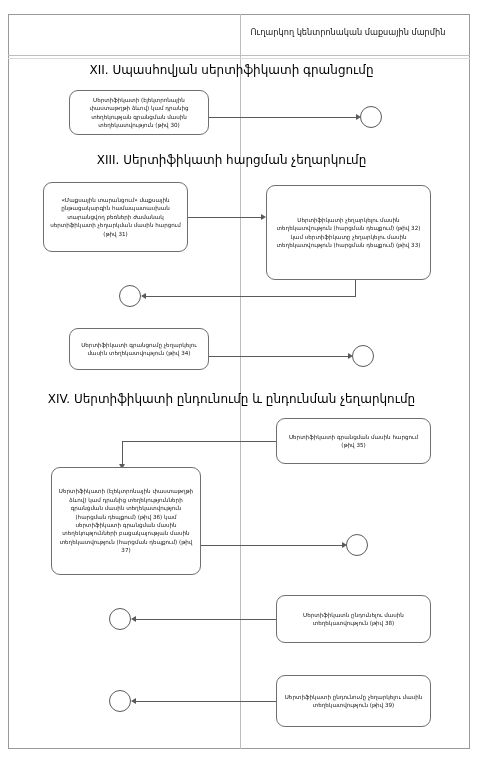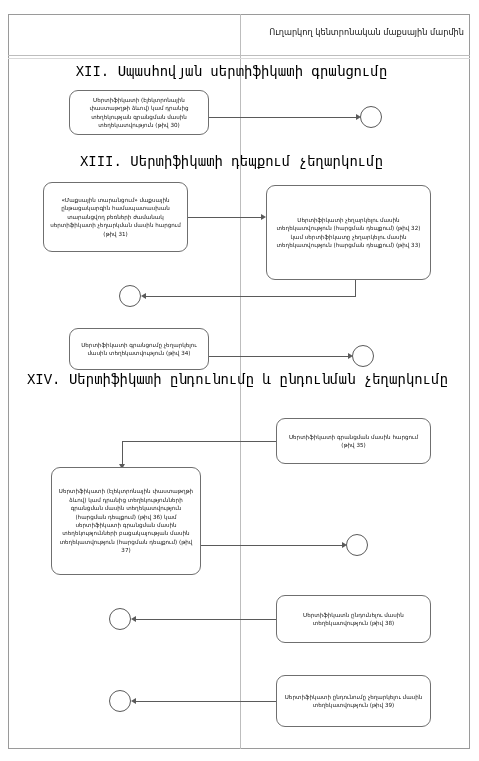--- a/index.html
+++ b/index.html
@@ -47,36 +47,35 @@
 
   
   .lane-head{
     position:absolute;
     text-align:center;
     font-size:8.2px;
     line-height:13px;
     color:#111;
   }
   #lane-head-left{left:14px;top:20px;width:220px;}
-  #lane-head-right{left:248px;top:26px;width:216px;text-align:right;}
+  #lane-head-right{left:240px;top:26px;width:216px;}
 
   
   .section-title{
     position:absolute;
     width:463px;
     left:0;
     text-align:center;
-    font-size:14px;
+    font-size:12px;
     font-weight:400;
     color:#000;
-    font-family:Liberation Mono, monospace;
   }
   #sec-xii{top:63px;}
   #sec-xiii{top:153px;}
-  #sec-xiv{top:371px;margin-left:6px;}
+  #sec-xiv{top:392px;}
 
   
   .node{
     position:absolute;
     box-sizing:border-box;
     border:1px solid #6f6f6f;
     border-radius:9px;
     background:#fff;
     display:flex;
     align-items:center;
@@ -131,21 +130,21 @@
 <div id="page">
 
   <div class="frame"></div>
   <div class="lane-divider"></div>
   <div class="header-rule"></div>
   <div class="header-rule2"></div>
 
   <div class="lane-head" id="lane-head-right">Ուղարկող կենտրոնական մաքսային մարմին</div>
 
   <div class="section-title" id="sec-xii">XII. Սպասհովյան սերտիֆիկատի գրանցումը</div>
-  <div class="section-title" id="sec-xiii">XIII. Սերտիֆիկատի դեպքում չեղարկումը</div>
+  <div class="section-title" id="sec-xiii">XIII. Սերտիֆիկատի հարցման չեղարկումը</div>
   <div class="section-title" id="sec-xiv">XIV. Սերտիֆիկատի ընդունումը և ընդունման չեղարկումը</div>
 
   <div class="node" style="left:69px;top:90px;width:140px;height:45px;">
     <span>Սերտիֆիկատի (էլեկտրոնային փաստաթղթի ձևով) կամ դրանից տեղեկության գրանցման մասին տեղեկատվություն (թիվ 30)</span>
   </div>
   <div class="ln h" style="left:209px;top:117px;width:149px;"></div>
   <div class="arrow right" style="left:356px;top:114px;"></div>
   <div class="circle" style="left:360px;top:106px;"></div>
 
   <div class="node" style="left:43px;top:182px;width:145px;height:70px;">

